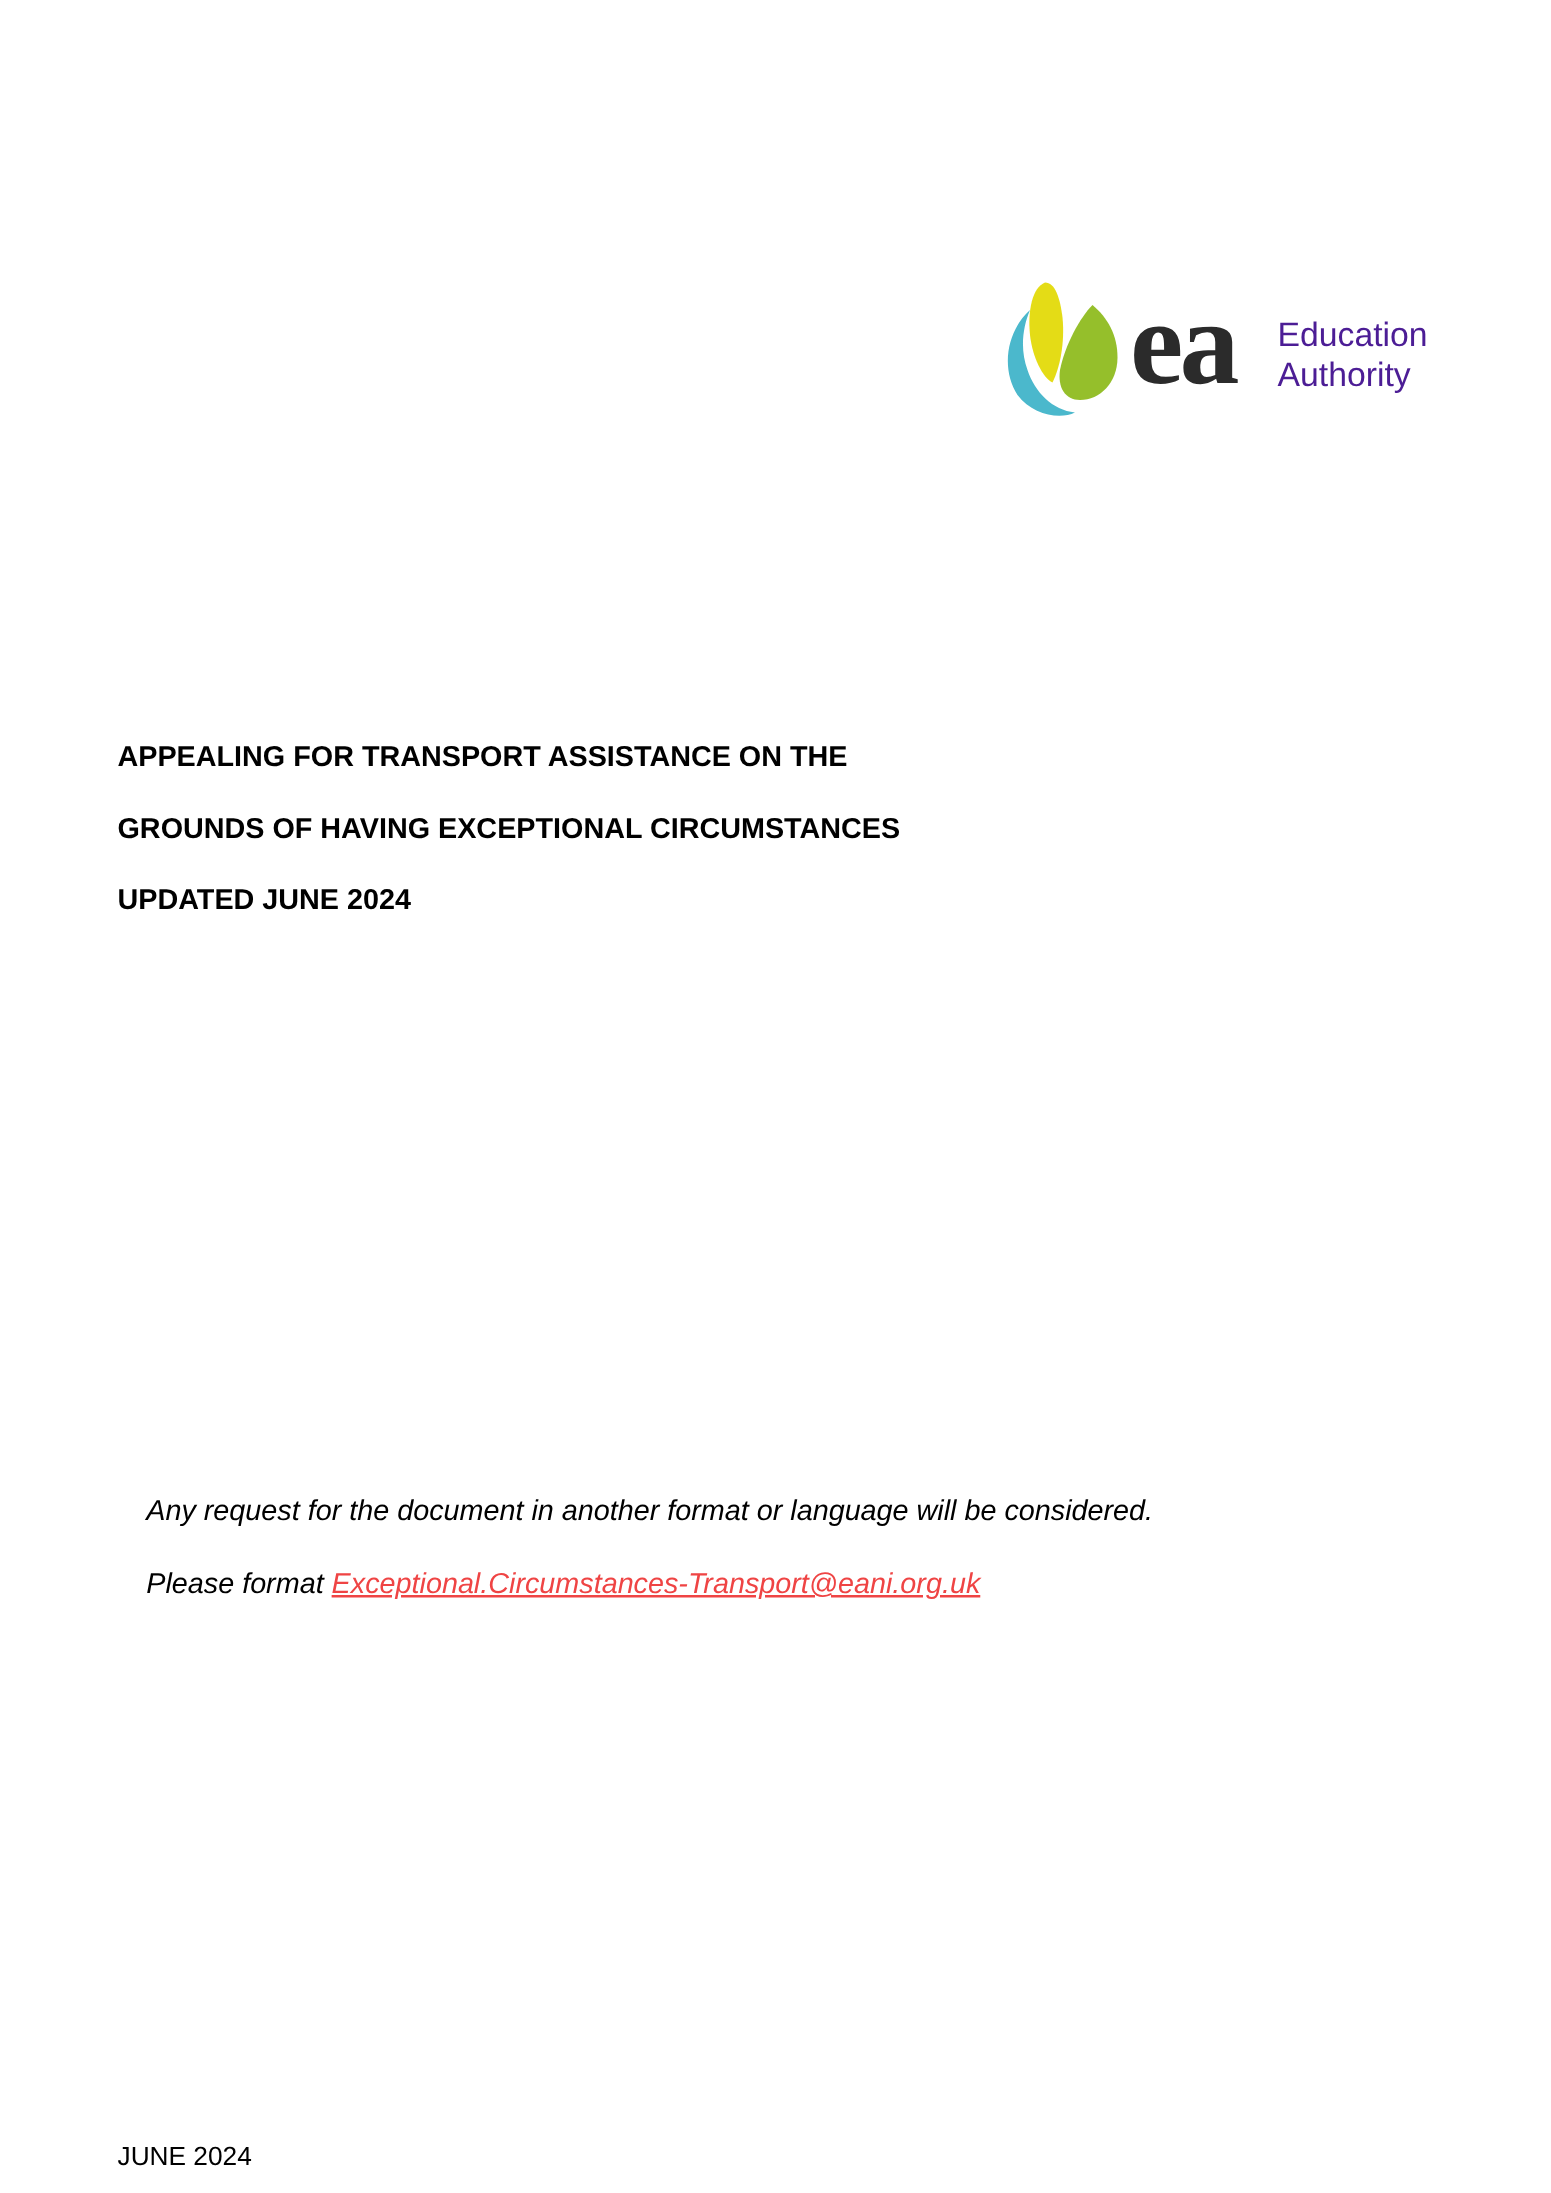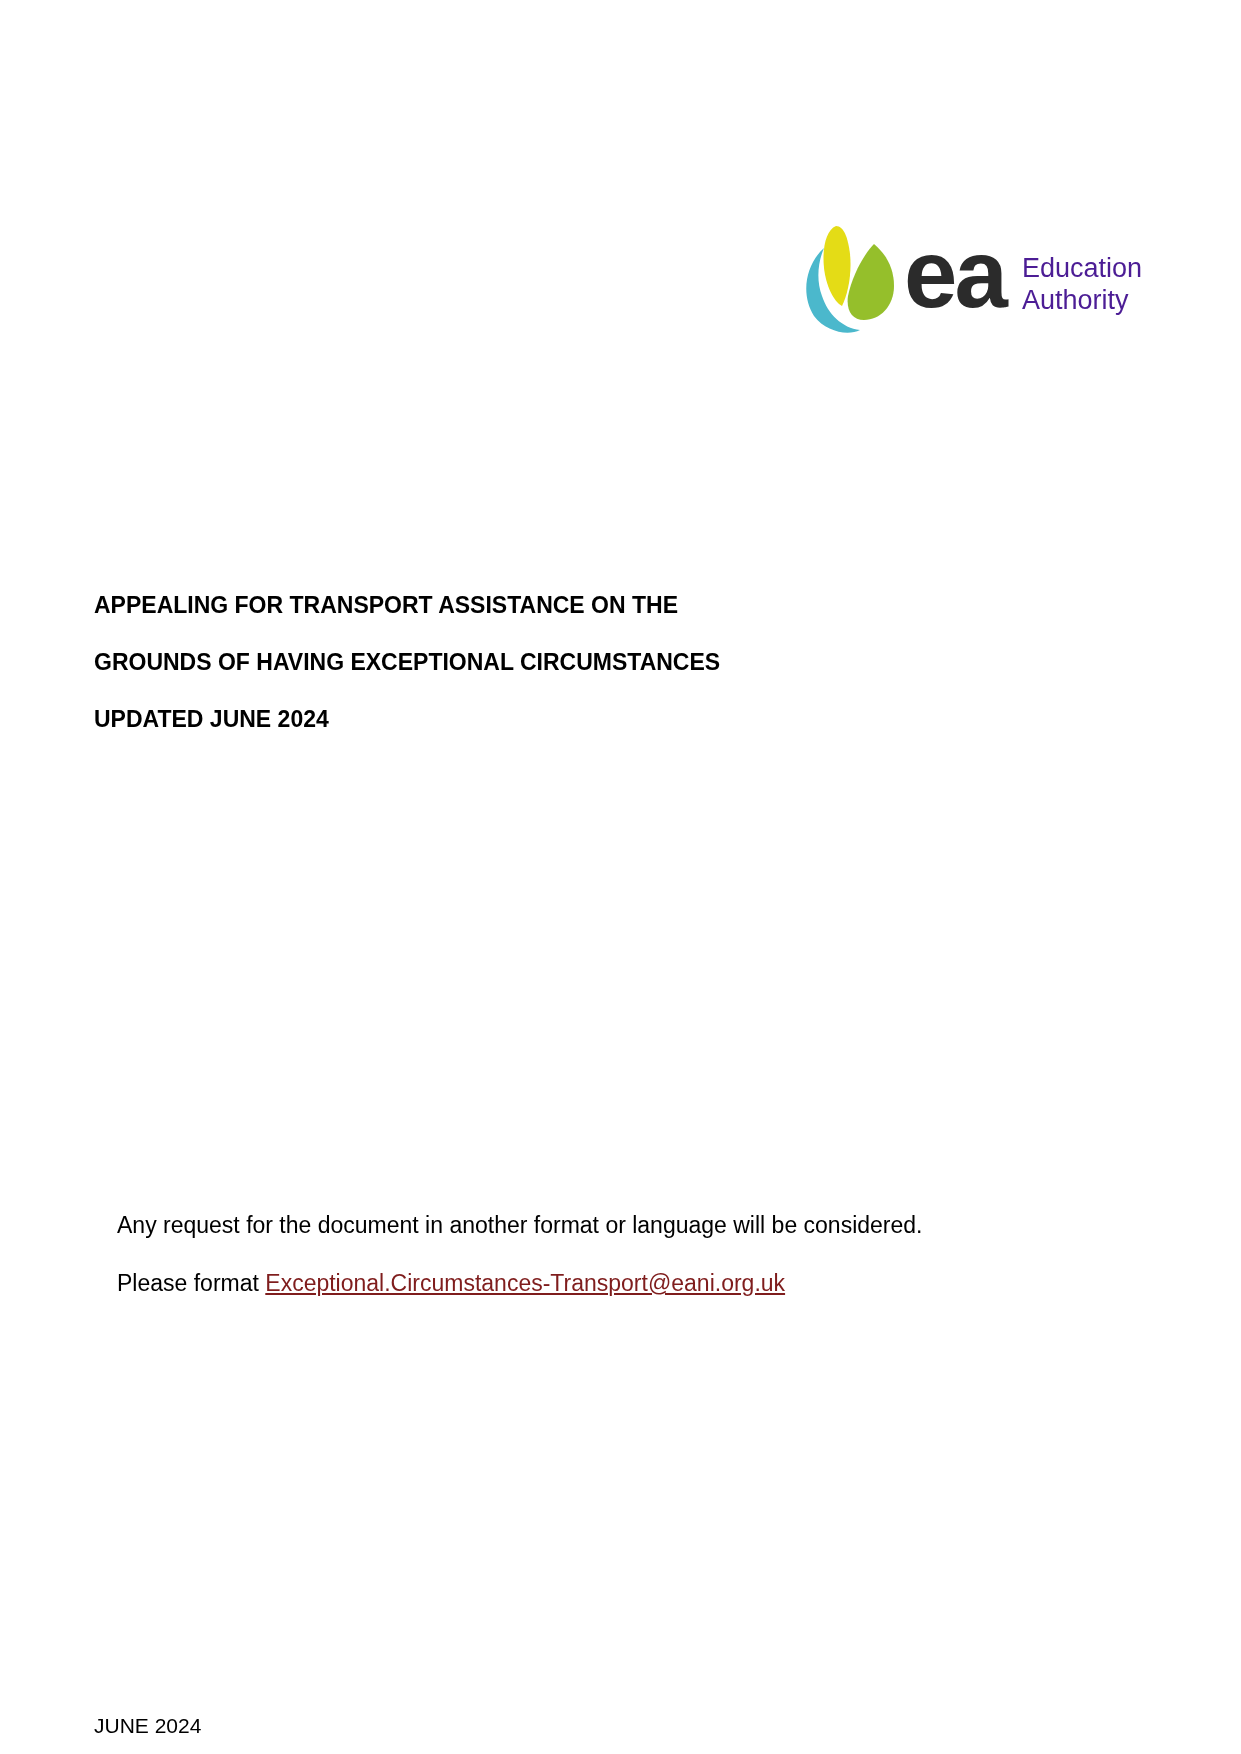--- a/index.html
+++ b/index.html
@@ -26,21 +26,21 @@
       position: absolute;
       left: 0;
       top: 0;
       width: 96px;
       height: 112px;
     }
     .logo-ea {
       position: absolute;
       left: 102px;
       top: 2px;
-      font-family: Liberation Sans, sans-serif;
+      font-family: Liberation Serif, serif;
       font-weight: bold;
       font-size: 96px;
       line-height: 96px;
       letter-spacing: -3px;
       color: #2b2b2b;
     }
     .logo-name {
       position: absolute;
       left: 220px;
       top: 28px;
@@ -64,25 +64,26 @@
       white-space: nowrap;
     }
     .notice {
       position: absolute;
       left: 117px;
       top: 1195px;
       font-size: 23px;
       line-height: 27px;
     }
     .notice p {
-      margin: 17px 0 31px 0;
+      margin: 0 0 31px 0;
       white-space: nowrap;
+      font-style: italic;
     }
     .email-link {
-      color: #7f1d1d;
+      color: #ef4444;
       text-decoration: underline;
     }
     .footer-date {
       position: absolute;
       left: 94px;
       top: 1714px;
       font-size: 21px;
       line-height: 24px;
     }
   </style>

